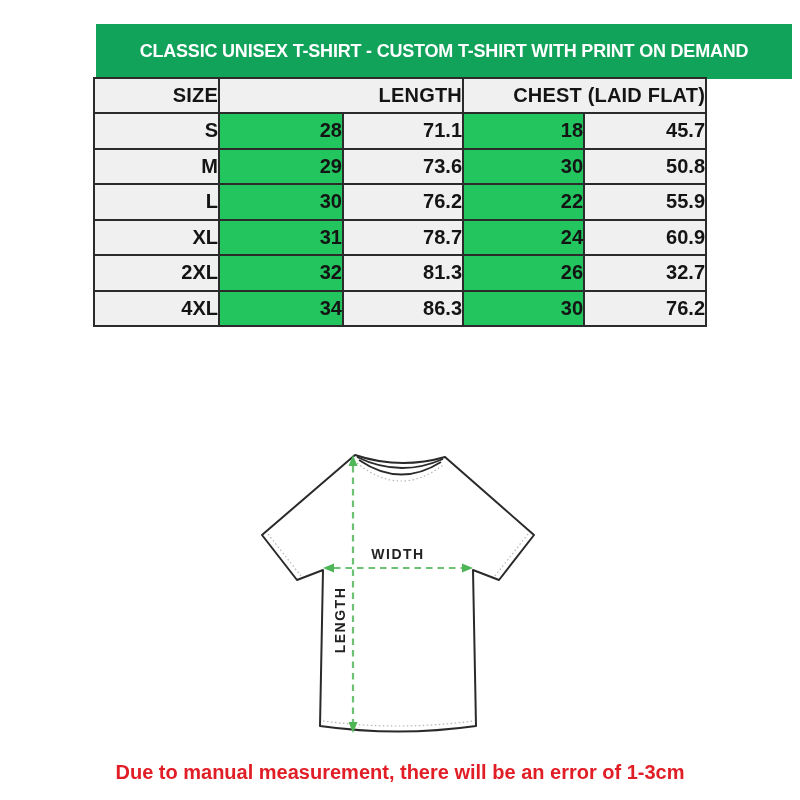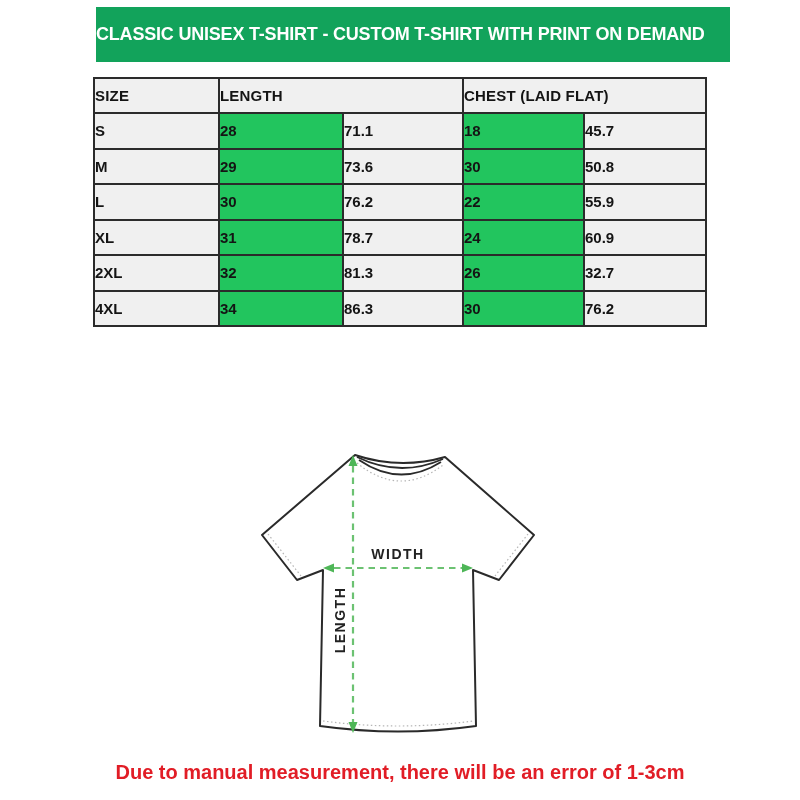--- a/index.html
+++ b/index.html
@@ -6,39 +6,39 @@
   html, body { background: #ffffff; }
   body {
     width: 800px; height: 800px;
     font-family: "Liberation Sans", sans-serif;
     position: relative; overflow: hidden;
   }
   .stage { position: relative; width: 800px; height: 800px; background: #ffffff; }
 
   
   .banner {
-    position: absolute; left: 96px; top: 7px; width: 634px; height: 55px;
+    position: absolute; left: 96px; top: 24px; width: 696px; height: 55px;
     background: #12a35b;
-    display: flex; align-items: center; 
+    display: flex; align-items: center; justify-content: center;
   }
   .banner .title {
     color: #ffffff; font-size: 18px; font-weight: bold;
     letter-spacing: -0.2px; white-space: nowrap;
   }
 
   
   table.size-chart {
     position: absolute; left: 93px; top: 77px; width: 612px;
     border-collapse: collapse; table-layout: fixed;
     border: 2px solid #2b2b2b;
   }
   .size-chart th, .size-chart td {
     border: 2px solid #2b2b2b;
-    text-align: left; vertical-align: middle;
-    font-weight: bold; font-size: 15px; color: #141414;
+    text-align: right; vertical-align: middle;
+    font-weight: bold; font-size: 20px; color: #141414;
   }
   .size-chart th { background: #f0f0f0; height: 35px; letter-spacing: 0.2px; }
   .size-chart td { height: 35.5px; background: #22c55e; }
   .size-chart td.g { background: #f0f0f0; }
 
   
   .diagram { position: absolute; left: 240px; top: 430px; width: 320px; height: 330px; }
   .dim-label {
     font-family: "Liberation Sans", sans-serif;
     font-size: 14px; font-weight: bold; fill: #222222; letter-spacing: 1.5px;

